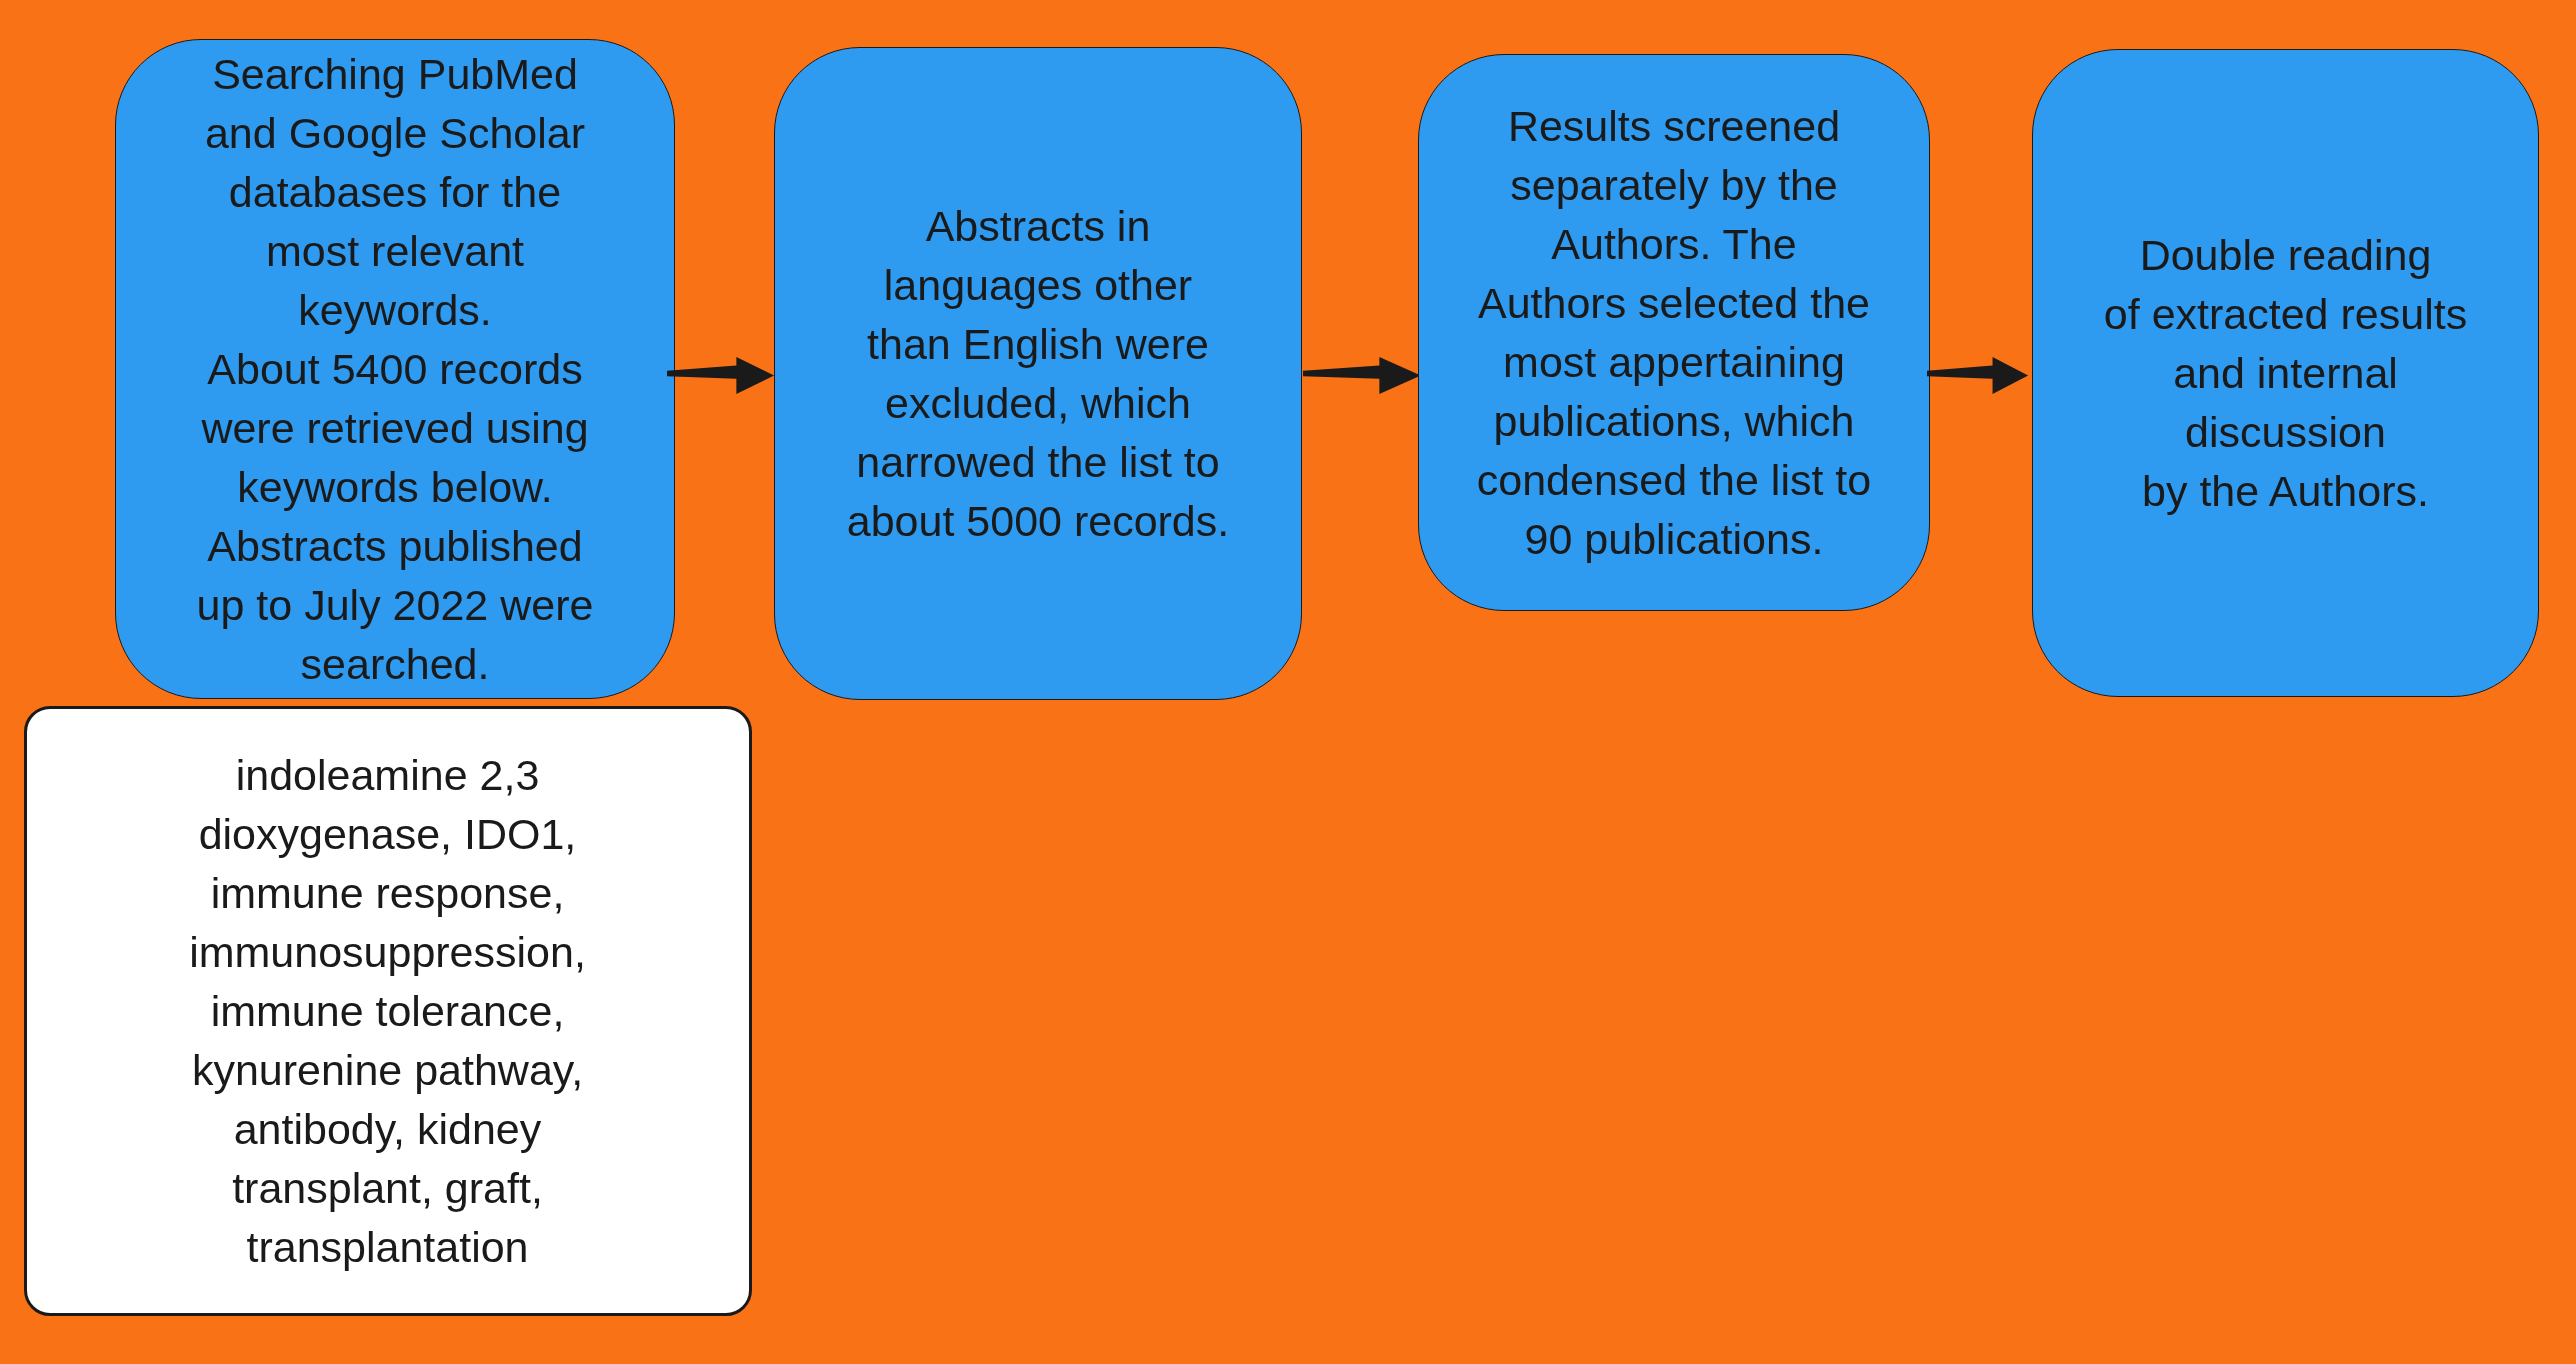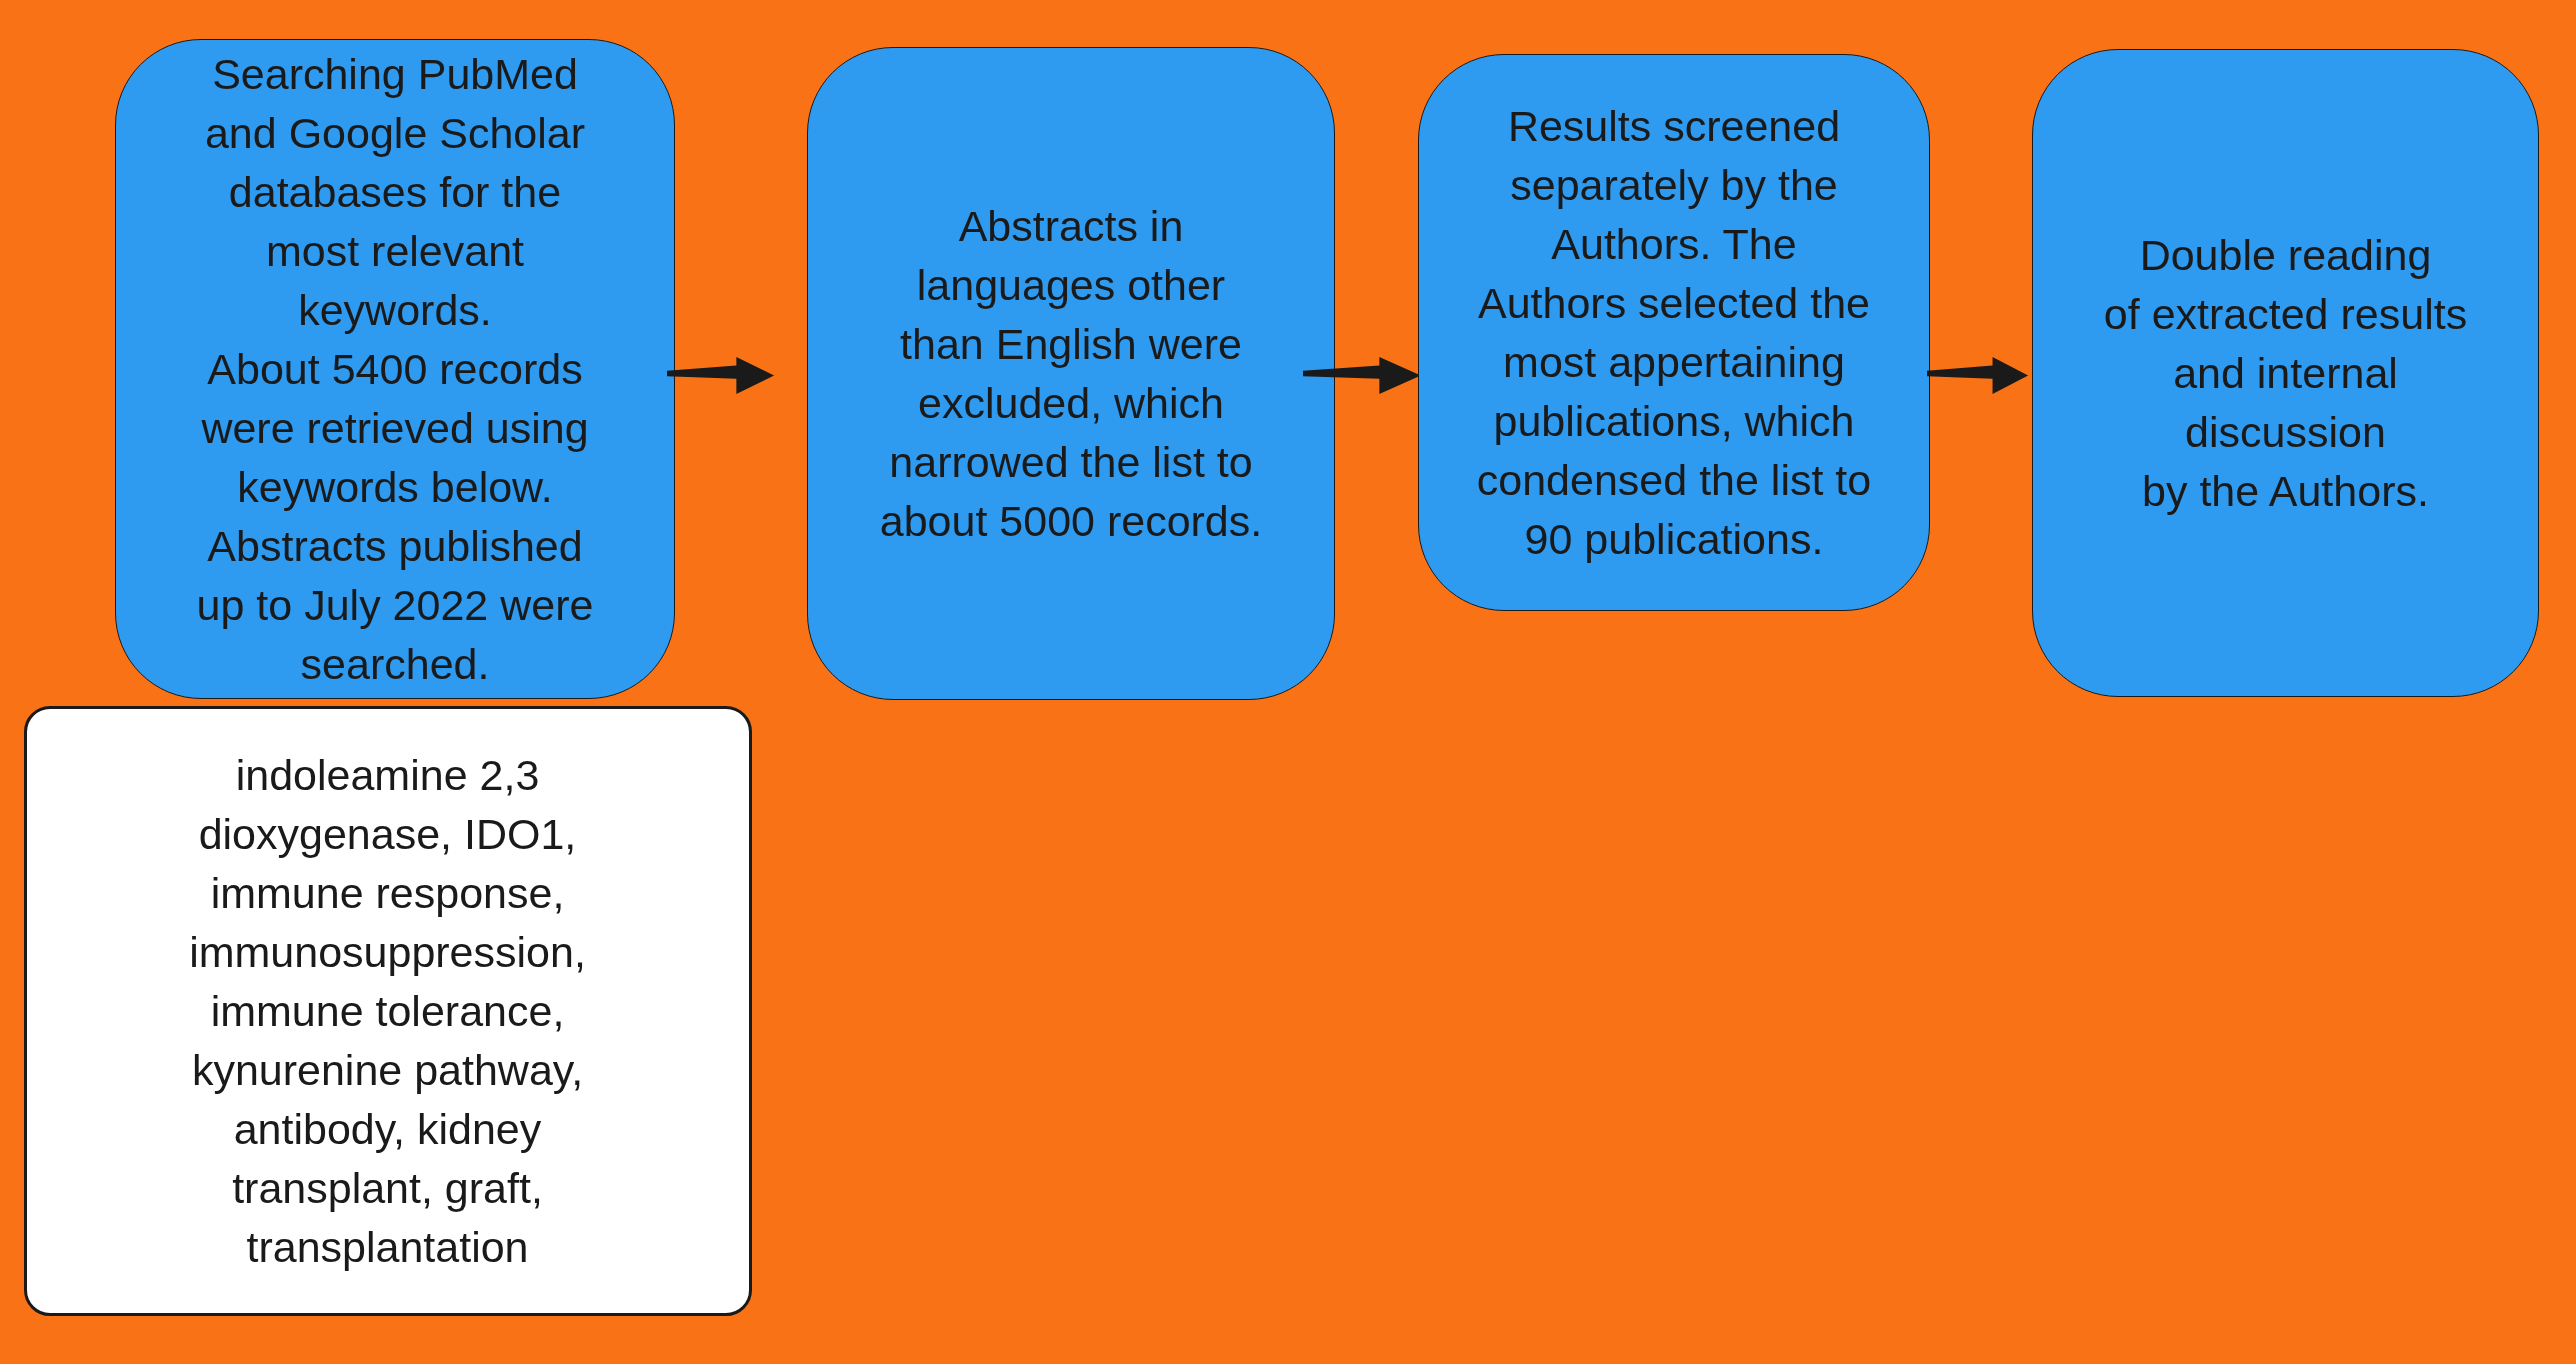--- a/index.html
+++ b/index.html
@@ -36,21 +36,21 @@
     border-radius: 26px;
   }
   .node-text {
     white-space: pre-line;
     color: #1a1a1a;
     font-size: 43px;
     line-height: 59px;
     font-weight: 400;
   }
   #node-step-1 { left: 115px;  top: 39px;  width: 560px; height: 660px; }
-  #node-step-2 { left: 807px;  top: 47px;  width: 528px; height: 653px; }
+  #node-step-2 { left: 774px;  top: 47px;  width: 528px; height: 653px; }
   #node-step-3 { left: 1418px; top: 54px;  width: 512px; height: 557px; }
   #node-step-4 { left: 2032px; top: 49px;  width: 507px; height: 648px; align-items: center; }
   #node-keywords { left: 23.5px; top: 706px; width: 728px; height: 610px; }
 
   .flow-arrow {
     position: absolute;
     top: 349px;
     height: 53px;
   }
   #arrow-1 { left: 667px;  width: 109px; }

